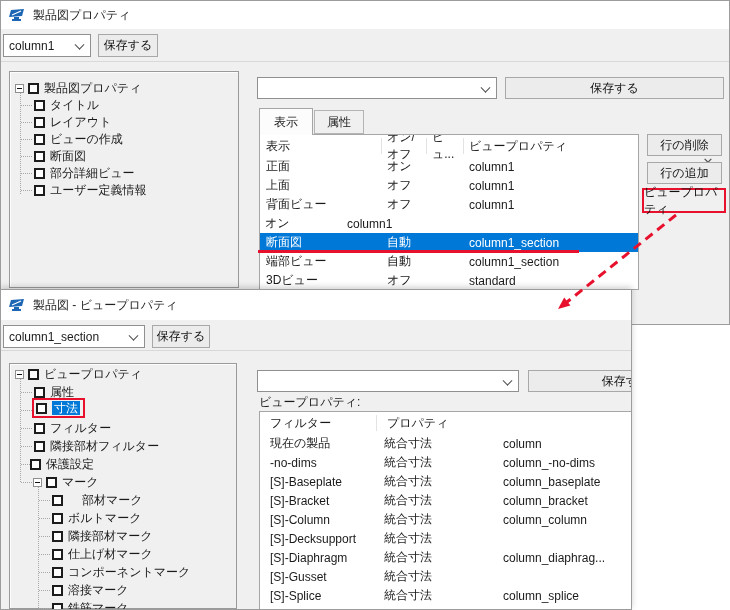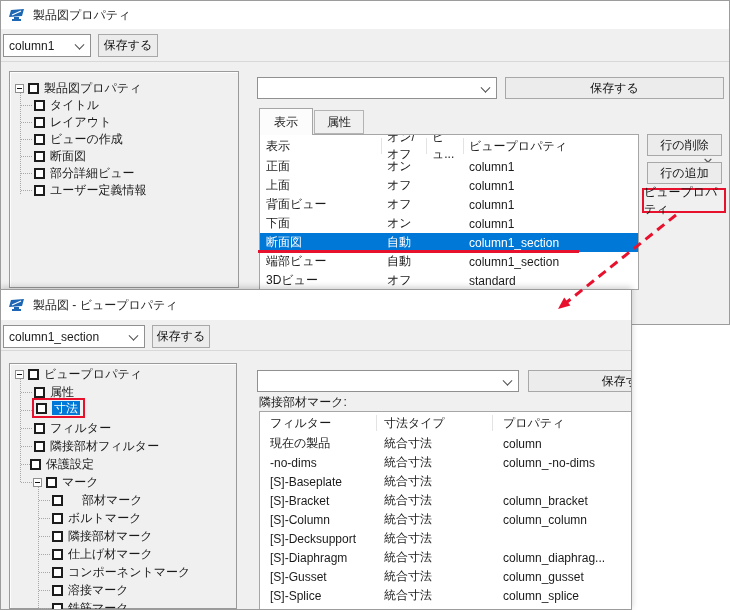--- a/index.html
+++ b/index.html
@@ -142,21 +142,20 @@
       <div class="t1c3"></div>
       <div class="t1c4">column1</div>
     </div>
     <div class="trow">
       <div class="t1c1">背面ビュー</div>
       <div class="t1c2">オフ</div>
       <div class="t1c3"></div>
       <div class="t1c4">column1</div>
     </div>
     <div class="trow">
-      <div class="t1c1">下面</div>
       <div class="t1c2">オン</div>
       <div class="t1c3"></div>
       <div class="t1c4">column1</div>
     </div>
     <div class="trow sel">
       <div class="t1c1">断面図</div>
       <div class="t1c2">自動</div>
       <div class="t1c3"></div>
       <div class="t1c4">column1_section</div>
     </div>
@@ -279,41 +278,41 @@
       <span class="tlbl">鉄筋マーク</span>
     </div>
   </div>
 
   <div class="combo" style="left:256px; top:80px; width:262px; height:22px;">
     <span></span>
     <span class="chev"></span>
   </div>
   <div class="btn" style="left:527px; top:80px; width:196px; height:22px;">保存する</div>
 
-  <div style="position:absolute; left:258px; top:104px;">隣接部材マーク:</div>
+  <div style="position:absolute; left:258px; top:104px;">ビュープロパティ:</div>
 
   <div class="gtable" style="left:258px; top:121px; width:388px; height:199px;">
     <div class="gh">
       <div class="t2c1">フィルター</div>
-      <div class="t2c2">寸法タイプ</div>
       <div class="t2c3">プロパティ</div>
     </div>
     <div class="trow">
       <div class="t2c1">現在の製品</div>
       <div class="t2c2">統合寸法</div>
       <div class="t2c3">column</div>
     </div>
     <div class="trow">
       <div class="t2c1">-no-dims</div>
       <div class="t2c2">統合寸法</div>
       <div class="t2c3">column_-no-dims</div>
     </div>
     <div class="trow">
       <div class="t2c1">[S]-Baseplate</div>
       <div class="t2c2">統合寸法</div>
+      <div class="t2c3">column_baseplate</div>
     </div>
     <div class="trow">
       <div class="t2c1">[S]-Bracket</div>
       <div class="t2c2">統合寸法</div>
       <div class="t2c3">column_bracket</div>
     </div>
     <div class="trow">
       <div class="t2c1">[S]-Column</div>
       <div class="t2c2">統合寸法</div>
       <div class="t2c3">column_column</div>
@@ -323,21 +322,20 @@
       <div class="t2c2">統合寸法</div>
     </div>
     <div class="trow">
       <div class="t2c1">[S]-Diaphragm</div>
       <div class="t2c2">統合寸法</div>
       <div class="t2c3">column_diaphrag...</div>
     </div>
     <div class="trow">
       <div class="t2c1">[S]-Gusset</div>
       <div class="t2c2">統合寸法</div>
-      <div class="t2c3">column_gusset</div>
     </div>
     <div class="trow">
       <div class="t2c1">[S]-Splice</div>
       <div class="t2c2">統合寸法</div>
       <div class="t2c3">column_splice</div>
     </div>
   </div>
 
   <div class="btn disabled" style="left:650px; top:118px; width:73px; height:22px;">上</div>
   <div class="btn disabled" style="left:650px; top:145px; width:73px; height:22px;">下</div>

